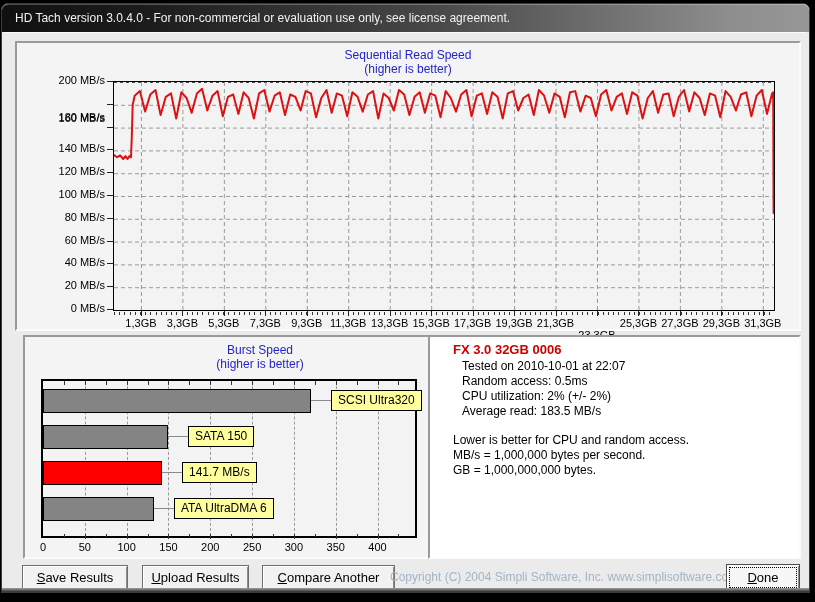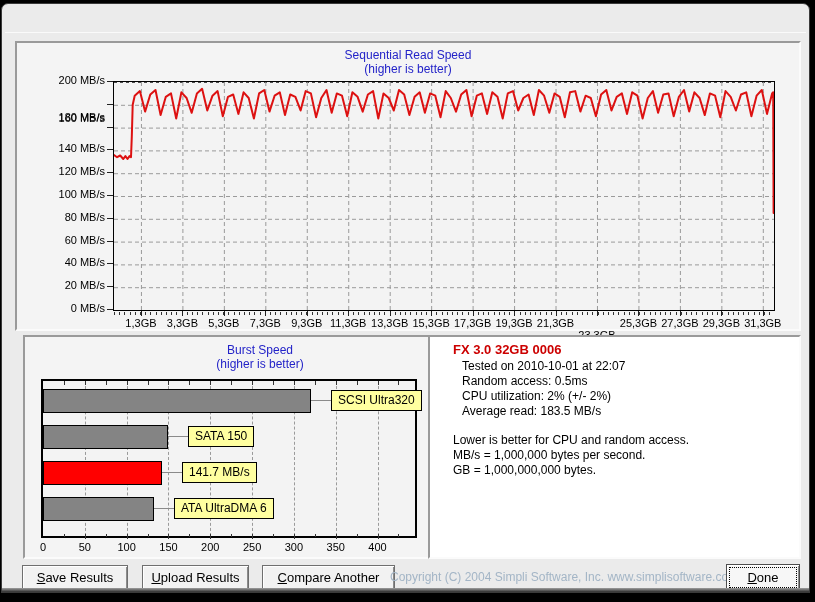--- a/index.html
+++ b/index.html
@@ -69,20 +69,23 @@
     border:1px solid #4d4d4d;background:#f7f7f7;
     outline:1px dotted #000;outline-offset:-4px;
   }
   .copyright{position:absolute;font-size:12px;color:#a3b5c6;text-align:center;white-space:nowrap;}
   svg{display:block;}
 </style>
 </head>
 <body>
 
 <div class="window">
+  <div class="titlebar">
+    <span>HD Tach version 3.0.4.0  - For non-commercial or evaluation use only, see license agreement.</span>
+  </div>
 
   <div class="client">
 
     <div class="sunken" id="seq-panel" style="left:10px;top:8px;width:786px;height:290px;">
       <div class="chart-title" style="top: 5px; color: rgb(35, 35, 200);">Sequential Read Speed</div>
       <div class="chart-title" style="top: 19px; color: rgb(35, 35, 200);">(higher is better)</div>
       <div class="plot" id="seq-plot" style="left:96px;top:38px;width:660px;height:228px;">
           <svg width="660" height="228" viewBox="0 0 660 228">
             <line x1="0" y1="205.70000000000002" x2="660" y2="205.70000000000002" stroke="#9a9a9a" stroke-dasharray="4 3"></line>
             <line x1="0" y1="182.9" x2="660" y2="182.9" stroke="#9a9a9a" stroke-dasharray="4 3"></line>

